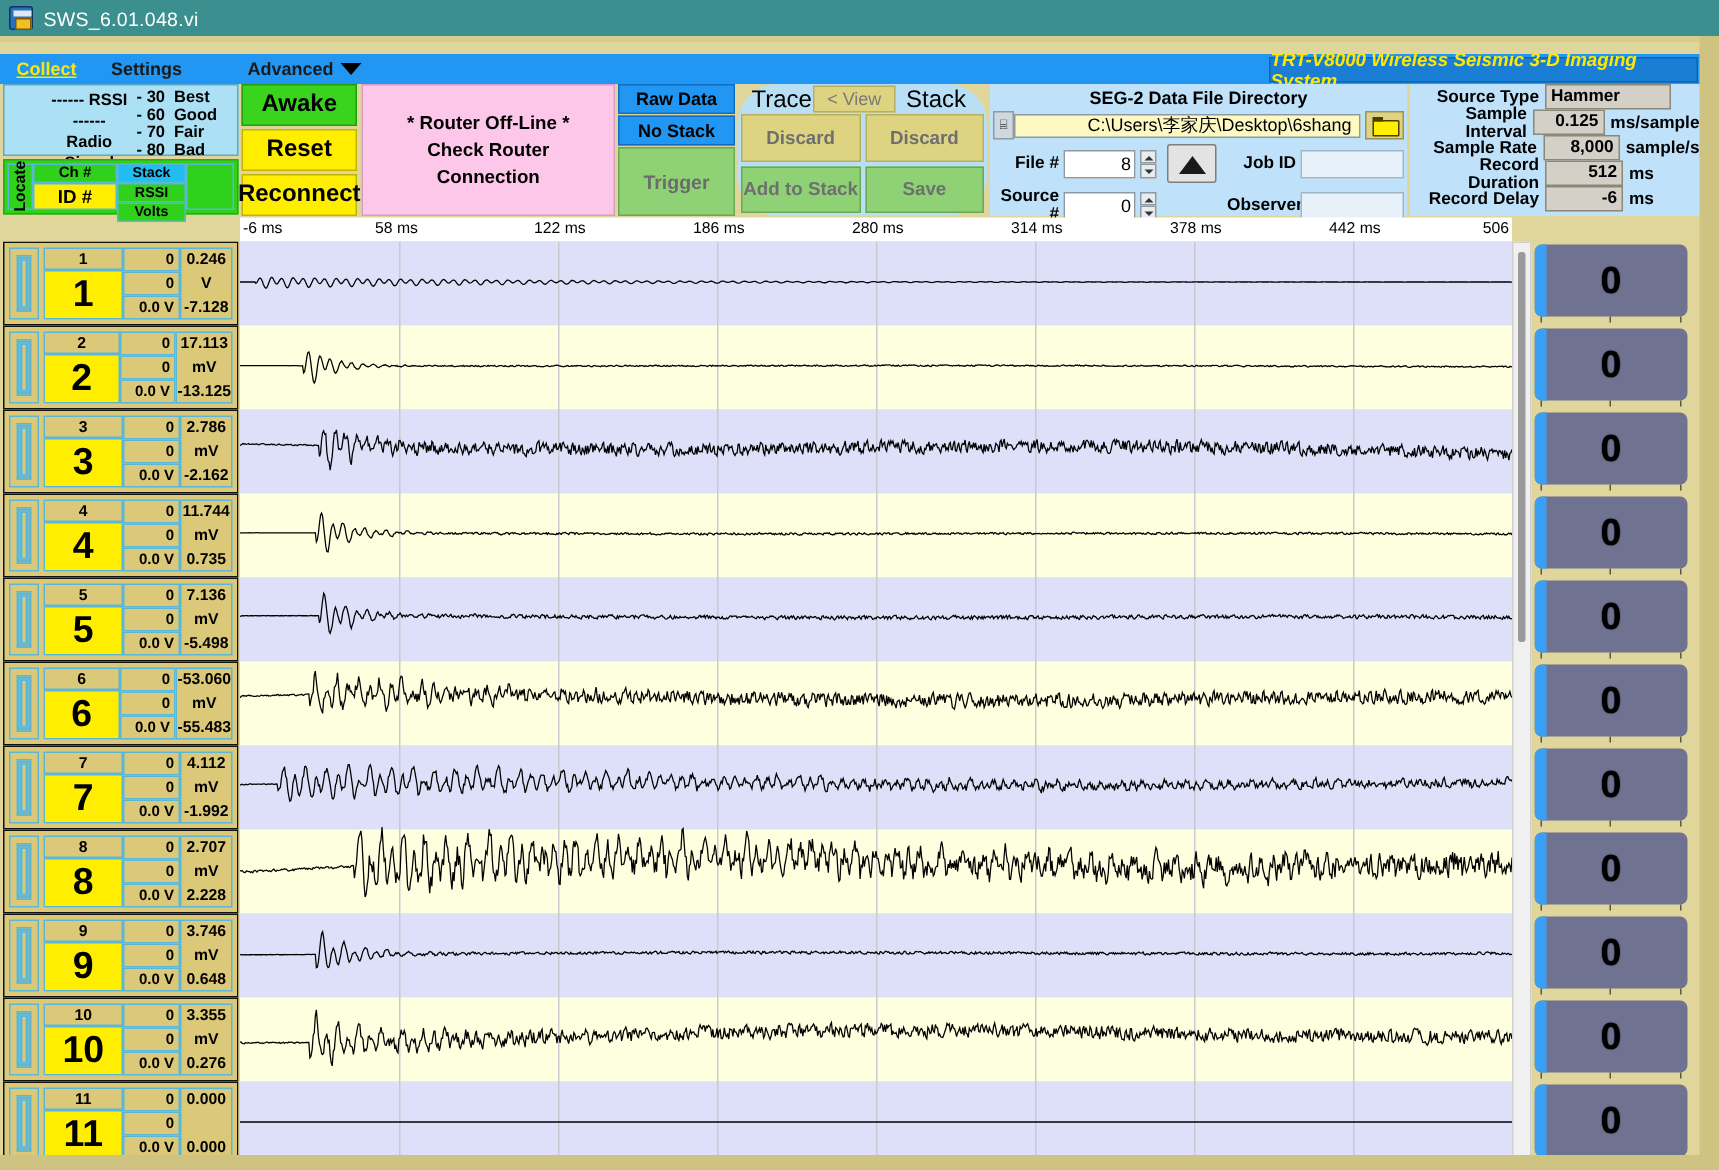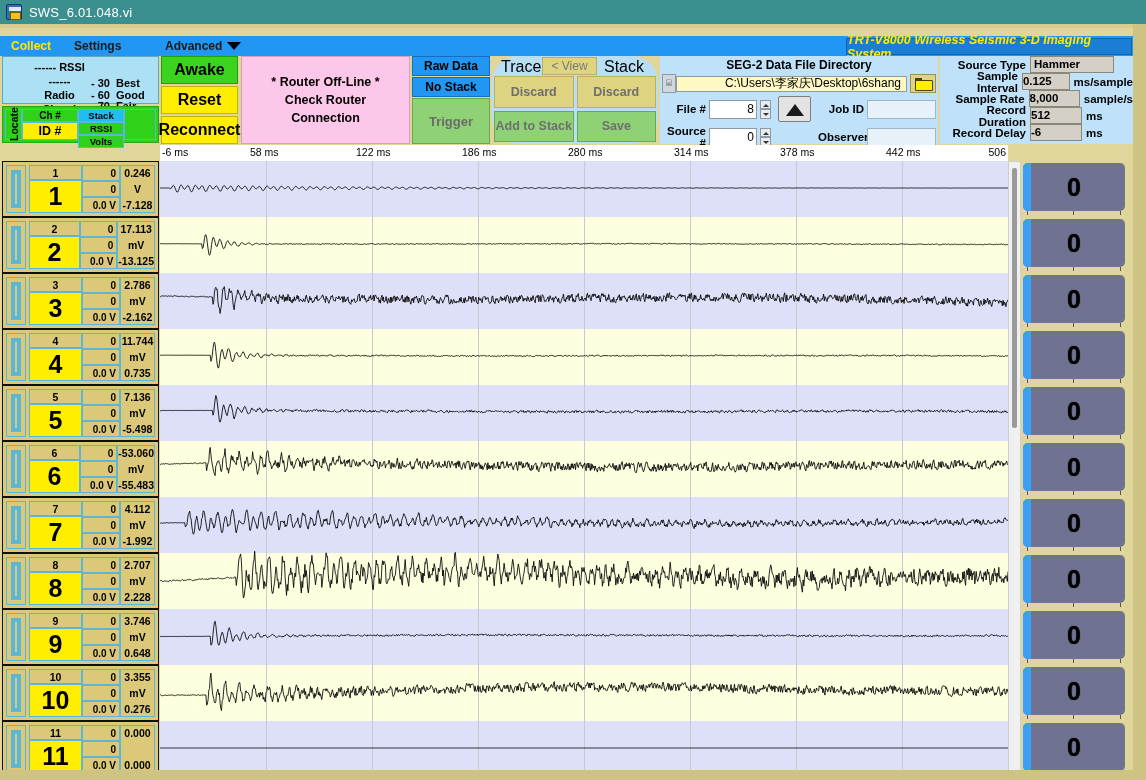--- a/index.html
+++ b/index.html
@@ -40,21 +40,21 @@
     border-top:4px solid #d8cc8e;
   }
 
   
   .menubar{
     position:absolute; left:0; top:36px; width:1146px; height:20px;
     background:#2196f3;
     display:flex; align-items:center;
   }
   .menu-item{ font-size:12px; font-weight:bold; color:#1a1a1a; cursor:default; }
-  .menu-item.active{ color:#ffe800; }
+  .menu-item.active{ color:#ffe800;text-decoration:underline; }
   .m-collect{ position:absolute; left:11px; }
   .m-settings{ position:absolute; left:74px; }
   .m-advanced{ position:absolute; left:165px; display:flex; align-items:center; gap:5px;}
   .caret-down{
     width:0;height:0;border-left:7px solid transparent;border-right:7px solid transparent;
     border-top:8px solid #000; display:inline-block;
   }
   .brand{
     position:absolute; right:14px; top:38px; width:286px; height:17px;
     background:#1a7fd4; color:#ffe800; font-size:12.5px; font-weight:bold;
@@ -67,21 +67,21 @@
     position:absolute; left:0; top:56px; width:1146px; height:88px;
   }
 
   
   .rssi-box{
     position:absolute; left:2px; top:0px; width:157px; height:48px;
     background:#ace0f5; border:1px solid #5aa9c8;
     display:flex; font-size:11px; font-weight:bold; color:#000;
   }
   .rssi-left{ flex:1; text-align:center; padding-top:3px; line-height:14px;margin-left:28px;}
-  .rssi-right{ width:70px; padding-top:21px; }
+  .rssi-right{ width:70px; padding-top:3px; }
   .rssi-right div{ display:flex; line-height:11.5px; }
   .rssi-right span.n{ width:28px; text-align:right; padding-right:6px;}
 
   
   .locate-hdr{
     position:absolute; left:2px; top:50px; width:157px; height:37px;
     background:#2fd11a; border:1px solid #2aa818;
     display:flex; align-items:stretch; padding:2px;
   }
   .locate-vert{
@@ -225,21 +225,21 @@
 
   
   .params{
     position:absolute; left:940px; top:0px; width:193px; height:88px;
     background:#bfe2fa; font-size:11.5px; font-weight:bold; color:#000;
   }
   .p-row{ display:flex; align-items:center; height:17px; }
   .p-lab{ width:90px; text-align:right; padding-right:4px; }
   .p-val{
     width:52px; height:17px; background:#d4d0c8; border:1px solid #8b8878;
-    padding-right:3px; line-height:15px; font-weight:bold;
+    text-align:right; padding-right:3px; line-height:15px; font-weight:bold;
   }
   .p-unit{ padding-left:4px; font-weight:bold;}
   .p-val.wide{ width:84px; text-align:left; padding-left:3px;}
 
   
   .axis{
     position:absolute; left:160px; top:145px; width:848px; height:16px;
     background:#ffffff;
   }
   .axis .tick{

